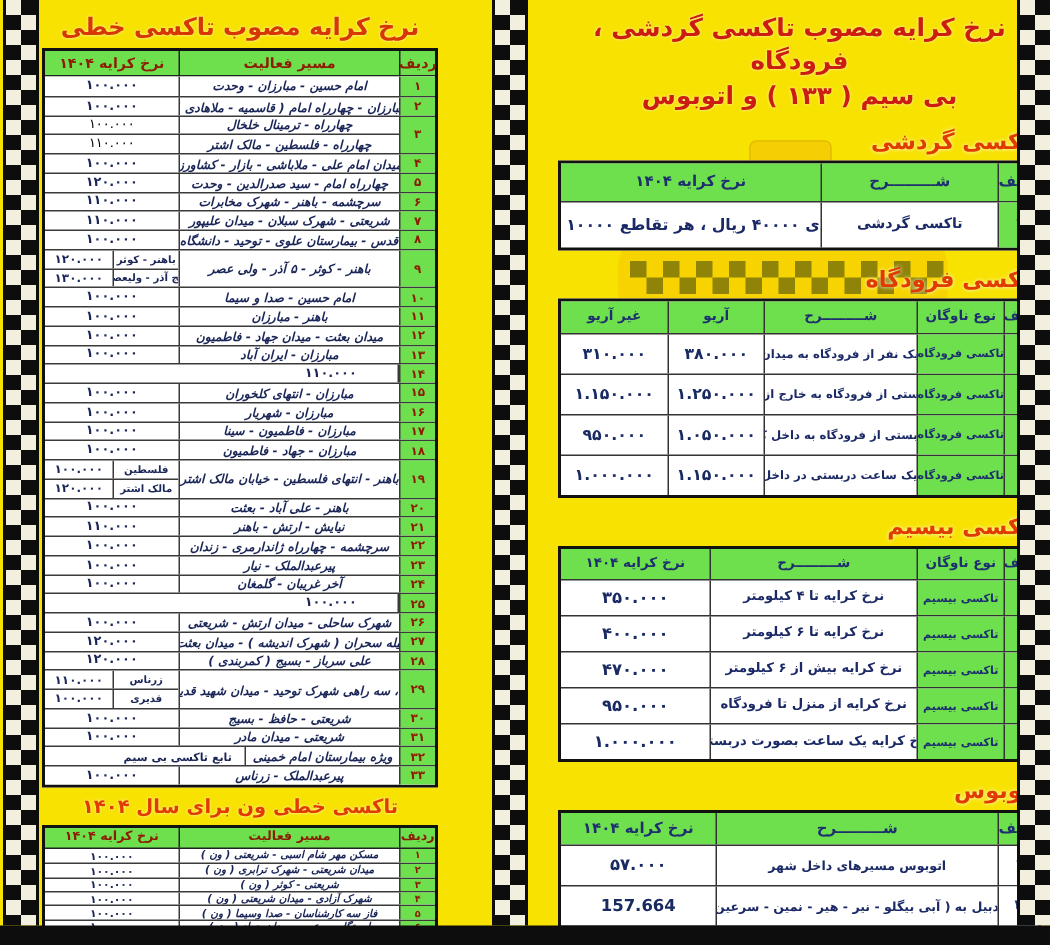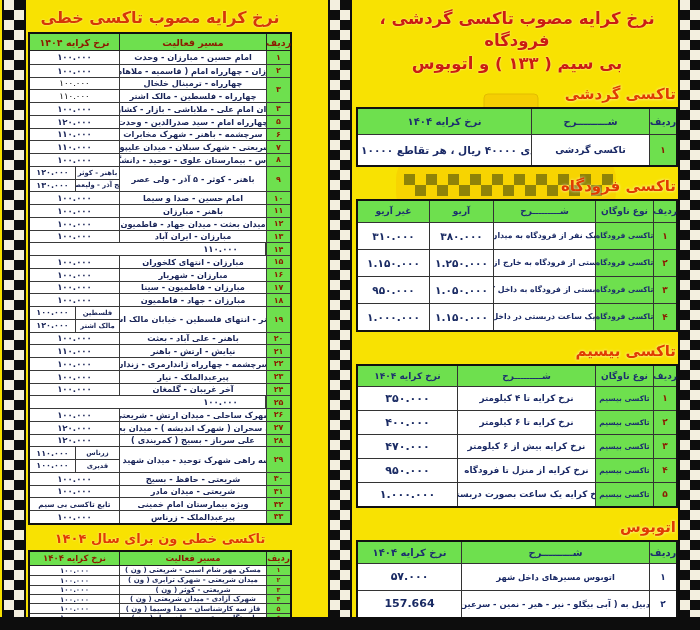--- a/index.html
+++ b/index.html
@@ -33,24 +33,24 @@
   .lhead{height:17px;background:#6ee04e;border-bottom:1px solid #222;}
   .lhead > div{display:flex;align-items:center;justify-content:center;
     font-weight:bold;color:#8c1c00;font-size:9.5px;box-sizing:border-box;}
   .lrow{height:12.75px;border-top:1px solid #3a3a3a;background:#fff;}
   .lrow:first-child{border-top:none;}
   .lrow.tall{height:25.5px;}
   .c{display:flex;align-items:center;justify-content:center;text-align:center;
      box-sizing:border-box;overflow:hidden;white-space:nowrap;}
   .c.no{width:24px;background:#6ee04e;color:#8c1c00;font-weight:bold;font-size:8px;
         border-inline-end:1px solid #3a3a3a;}
-  .c.route{flex:1;color:#1a2558;font-weight:bold;font-size:8.2px;}
+  .c.route{flex:1;color:#1a2558;font-weight:bold;font-size:8.2px;font-style:italic;}
   .c.fare{width:90px;color:#1a2558;font-weight:bold;font-size:8.6px;
           border-inline-start:1px solid #3a3a3a;}
-  .c.fare.txt{font-size:7.4px;}
+  .c.fare.txt{font-size:7.4px;margin-left:44px;}
   .h-no{width:24px;border-inline-end:1px solid #222;}
   .h-route{flex:1;}
   .h-fare{width:90px;border-inline-start:1px solid #222;}
   
   .main-col{flex:1;display:flex;flex-direction:column;}
   .main-col .subrow{flex:1;display:flex;box-sizing:border-box;}
   .main-col .subrow.bt{border-top:1px solid #3a3a3a;}
   .main-col .sub-route{flex:1;}
   .main-col .sub-fare{width:90px;border-inline-start:1px solid #3a3a3a;font-size:8.6px;}
   
@@ -66,21 +66,21 @@
   .van-title{color:#e03c00;font-weight:bold;font-size:13px;text-align:center;
     margin:6px 0 4px;text-shadow:0 0 2px #fff8c0;}
   .vtable .lhead{height:14px;}
   .vtable .lhead > div{font-size:8.5px;}
   .vtable .lrow{height:9.4px;}
   .vtable .c.route{font-size:7px;}
   .vtable .c.fare{font-size:7.2px;}
   .vtable .c.no{font-size:6.5px;}
 
   
-  .right-col{position:absolute;left:356px;width:322px;top:4px;z-index:2;}
+  .right-col{position:absolute;left:372px;width:322px;top:4px;z-index:2;}
   .main-title{color:#cb1d10;font-weight:bold;font-size:16.5px;line-height:1.35;
     text-align:center;margin:4px 0 2px;text-shadow:0 0 2px #fff8c0;}
   .section-heading{color:#e03c00;font-weight:bold;font-size:15px;text-align:right;
     padding-left:4px;margin:10px 2px 4px;text-shadow:0 0 3px #fffbda;position:relative;z-index:2;}
   .rtable{border:2px solid #111;background:#fff;display:flex;flex-direction:column;
     position:relative;z-index:2;color:#1b2a66;}
   .rhead,.rrow{display:flex;box-sizing:border-box;}
   .rhead{background:#6ee04e;}
   .rhead > div{display:flex;align-items:center;justify-content:center;font-weight:bold;
     color:#1d2f6e;box-sizing:border-box;font-size:10px;}

